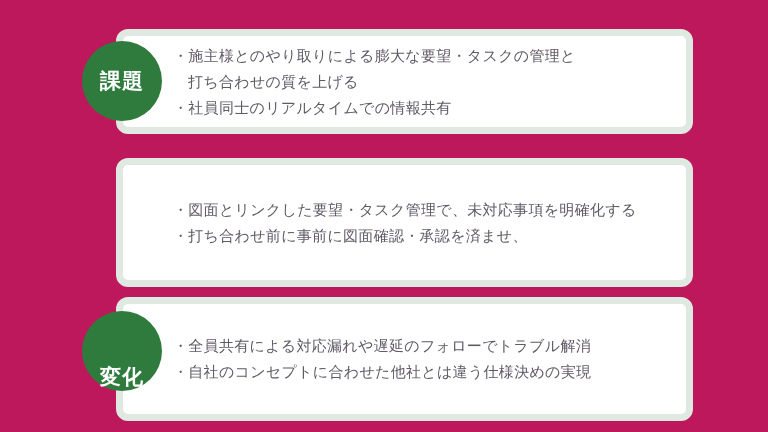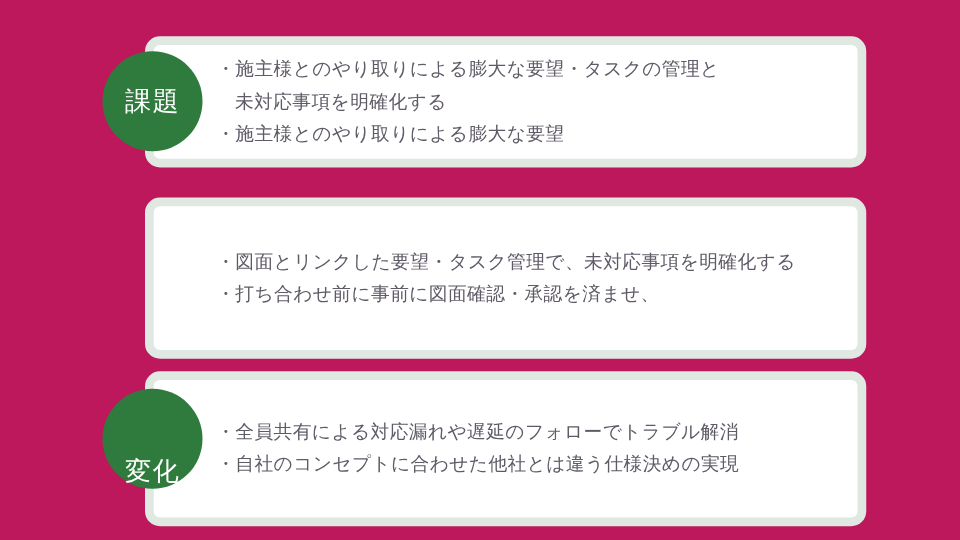--- a/index.html
+++ b/index.html
@@ -60,36 +60,36 @@
     align-items: center;
     justify-content: center;
     z-index: 2;
   }
   .row-1 .circle { top: 12px; }
   .row-2 .circle { top: 16px; }
   .row-3 .circle { top: 14px; align-items: flex-end; }
 
   .circle-label {
     color: #ffffff;
-    font-weight: normal;
+    font-weight: bold;
     font-size: 21px;
     letter-spacing: 1px;
   }
   .row-2 .circle-label { font-size: 18px; letter-spacing: 0.5px; }
 </style>
 </head>
 <body>
 
 <div class="stage">
 
   <section class="row row-1">
     <div class="box">
       <p class="line">・施主様とのやり取りによる膨大な要望・タスクの管理と</p>
-      <p class="line indent">未対応事項を明確化する</p>
-      <p class="line">・施主様とのやり取りによる膨大な要望</p>
+      <p class="line indent">打ち合わせの質を上げる</p>
+      <p class="line">・社員同士のリアルタイムでの情報共有</p>
     </div>
     <div class="circle">
       <span class="circle-label">課題</span>
     </div>
   </section>
 
   <section class="row row-2">
     <div class="box">
       <p class="line">・図面とリンクした要望・タスク管理で、未対応事項を明確化する</p>
       <p class="line">・打ち合わせ前に事前に図面確認・承認を済ませ、</p>

